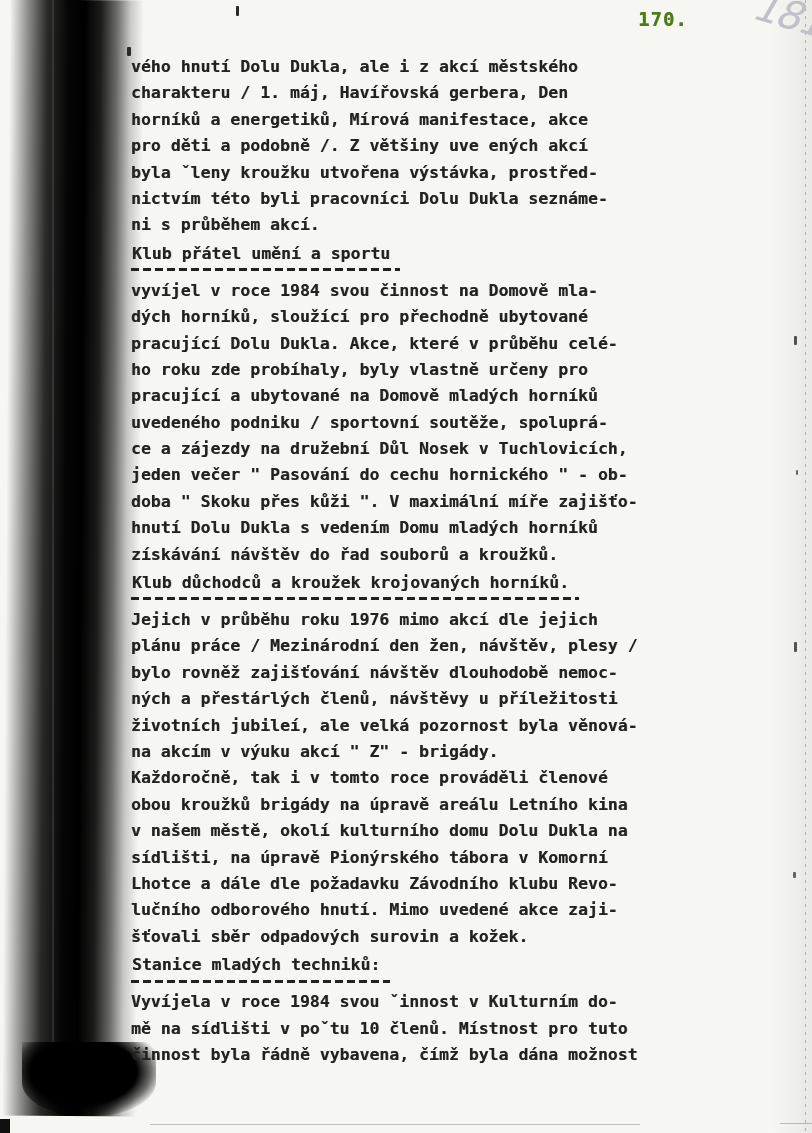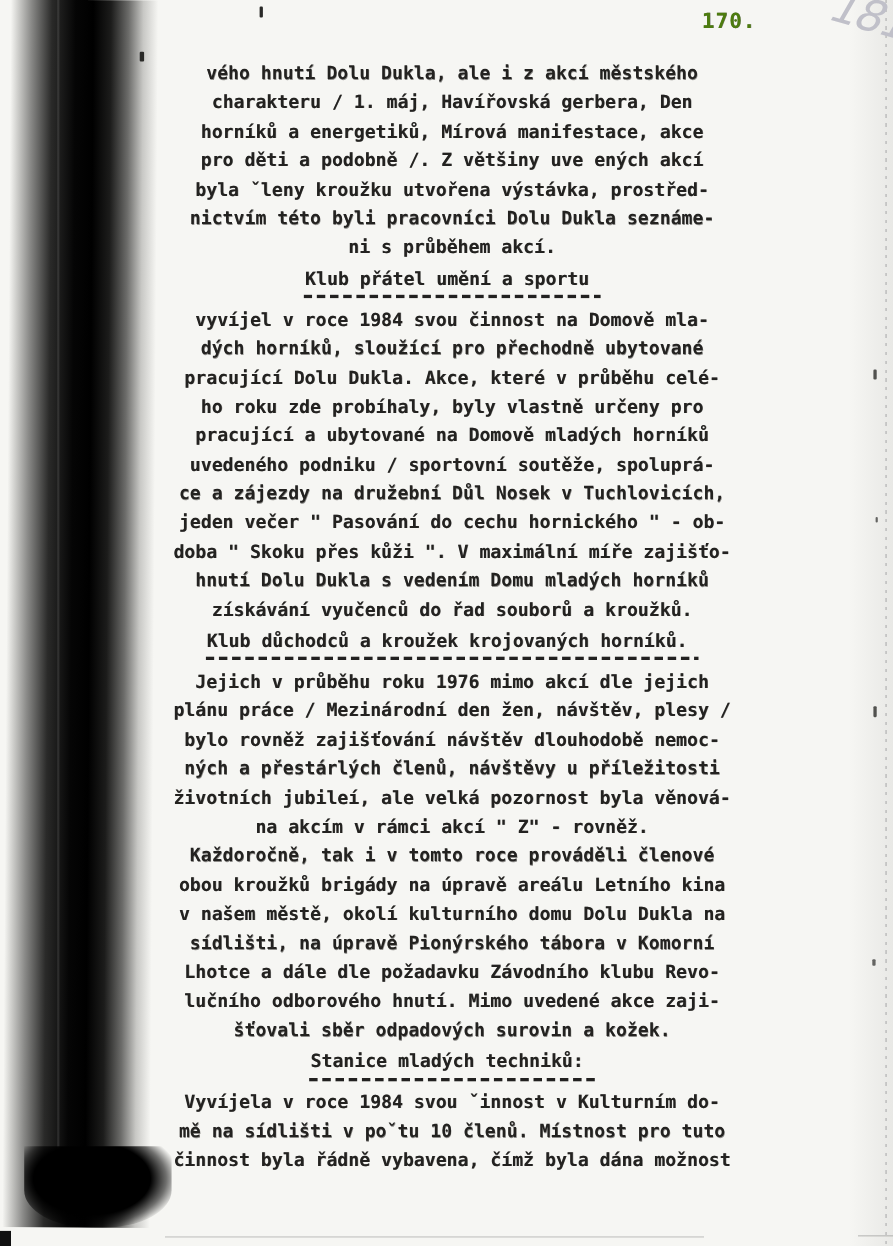--- a/index.html
+++ b/index.html
@@ -71,21 +71,20 @@
     font-size: 40px; color: #c0c0c9;
     transform: rotate(16deg) skewX(-14deg);
     letter-spacing: -2px;
   }
 
   .text-column {
     position: absolute; left: 131px; top: 54px; width: 560px;
     color: #232220;
     font-size: 16.5px; font-weight: bold;
     text-shadow: 0.4px 0.3px 0.6px rgba(35,34,32,0.5);
-    text-align: center;
   }
   .paragraph { margin: 0; }
   .line {
     height: 26.4px; line-height: 26.4px;
     white-space: pre;
   }
   .heading { margin: 2px 0 5px 0; height: 32px; }
   .heading-text {
     display: inline-block;
     line-height: 26.4px;
@@ -138,30 +137,30 @@
         <div class="line">vyvíjel v roce 1984 svou činnost na Domově mla-</div>
         <div class="line">dých horníků, sloužící pro přechodně ubytované</div>
         <div class="line">pracující Dolu Dukla. Akce, které v průběhu celé-</div>
         <div class="line">ho roku zde probíhaly, byly vlastně určeny pro</div>
         <div class="line">pracující a ubytované na Domově mladých horníků</div>
         <div class="line">uvedeného podniku / sportovní soutěže, spoluprá-</div>
         <div class="line">ce a zájezdy na družební Důl Nosek v Tuchlovicích,</div>
         <div class="line">jeden večer " Pasování do cechu hornického " - ob-</div>
         <div class="line">doba " Skoku přes kůži ". V maximální míře zajišťo-</div>
         <div class="line">hnutí Dolu Dukla s vedením Domu mladých horníků</div>
-        <div class="line">získávání vyučenců do řad souborů a kroužků.</div>
+        <div class="line">získávání návštěv do řad souborů a kroužků.</div>
       </div>
       <div class="heading"><span class="heading-text">Klub důchodců a kroužek krojovaných horníků.</span></div>
       <div class="paragraph">
         <div class="line">Jejich v průběhu roku 1976 mimo akcí dle jejich</div>
         <div class="line">plánu práce / Mezinárodní den žen, návštěv, plesy /</div>
         <div class="line">bylo rovněž zajišťování návštěv dlouhodobě nemoc-</div>
         <div class="line">ných a přestárlých členů, návštěvy u příležitosti</div>
         <div class="line">životních jubileí, ale velká pozornost byla věnová-</div>
-        <div class="line">na akcím v rámci akcí " Z" - rovněž.</div>
+        <div class="line">na akcím v výuku akcí " Z" - brigády.</div>
         <div class="line">Každoročně, tak i v tomto roce prováděli členové</div>
         <div class="line">obou kroužků brigády na úpravě areálu Letního kina</div>
         <div class="line">v našem městě, okolí kulturního domu Dolu Dukla na</div>
         <div class="line">sídlišti, na úpravě Pionýrského tábora v Komorní</div>
         <div class="line">Lhotce a dále dle požadavku Závodního klubu Revo-</div>
         <div class="line">lučního odborového hnutí. Mimo uvedené akce zaji-</div>
         <div class="line">šťovali sběr odpadových surovin a kožek.</div>
       </div>
       <div class="heading"><span class="heading-text">Stanice mladých techniků:</span></div>
       <div class="paragraph">

